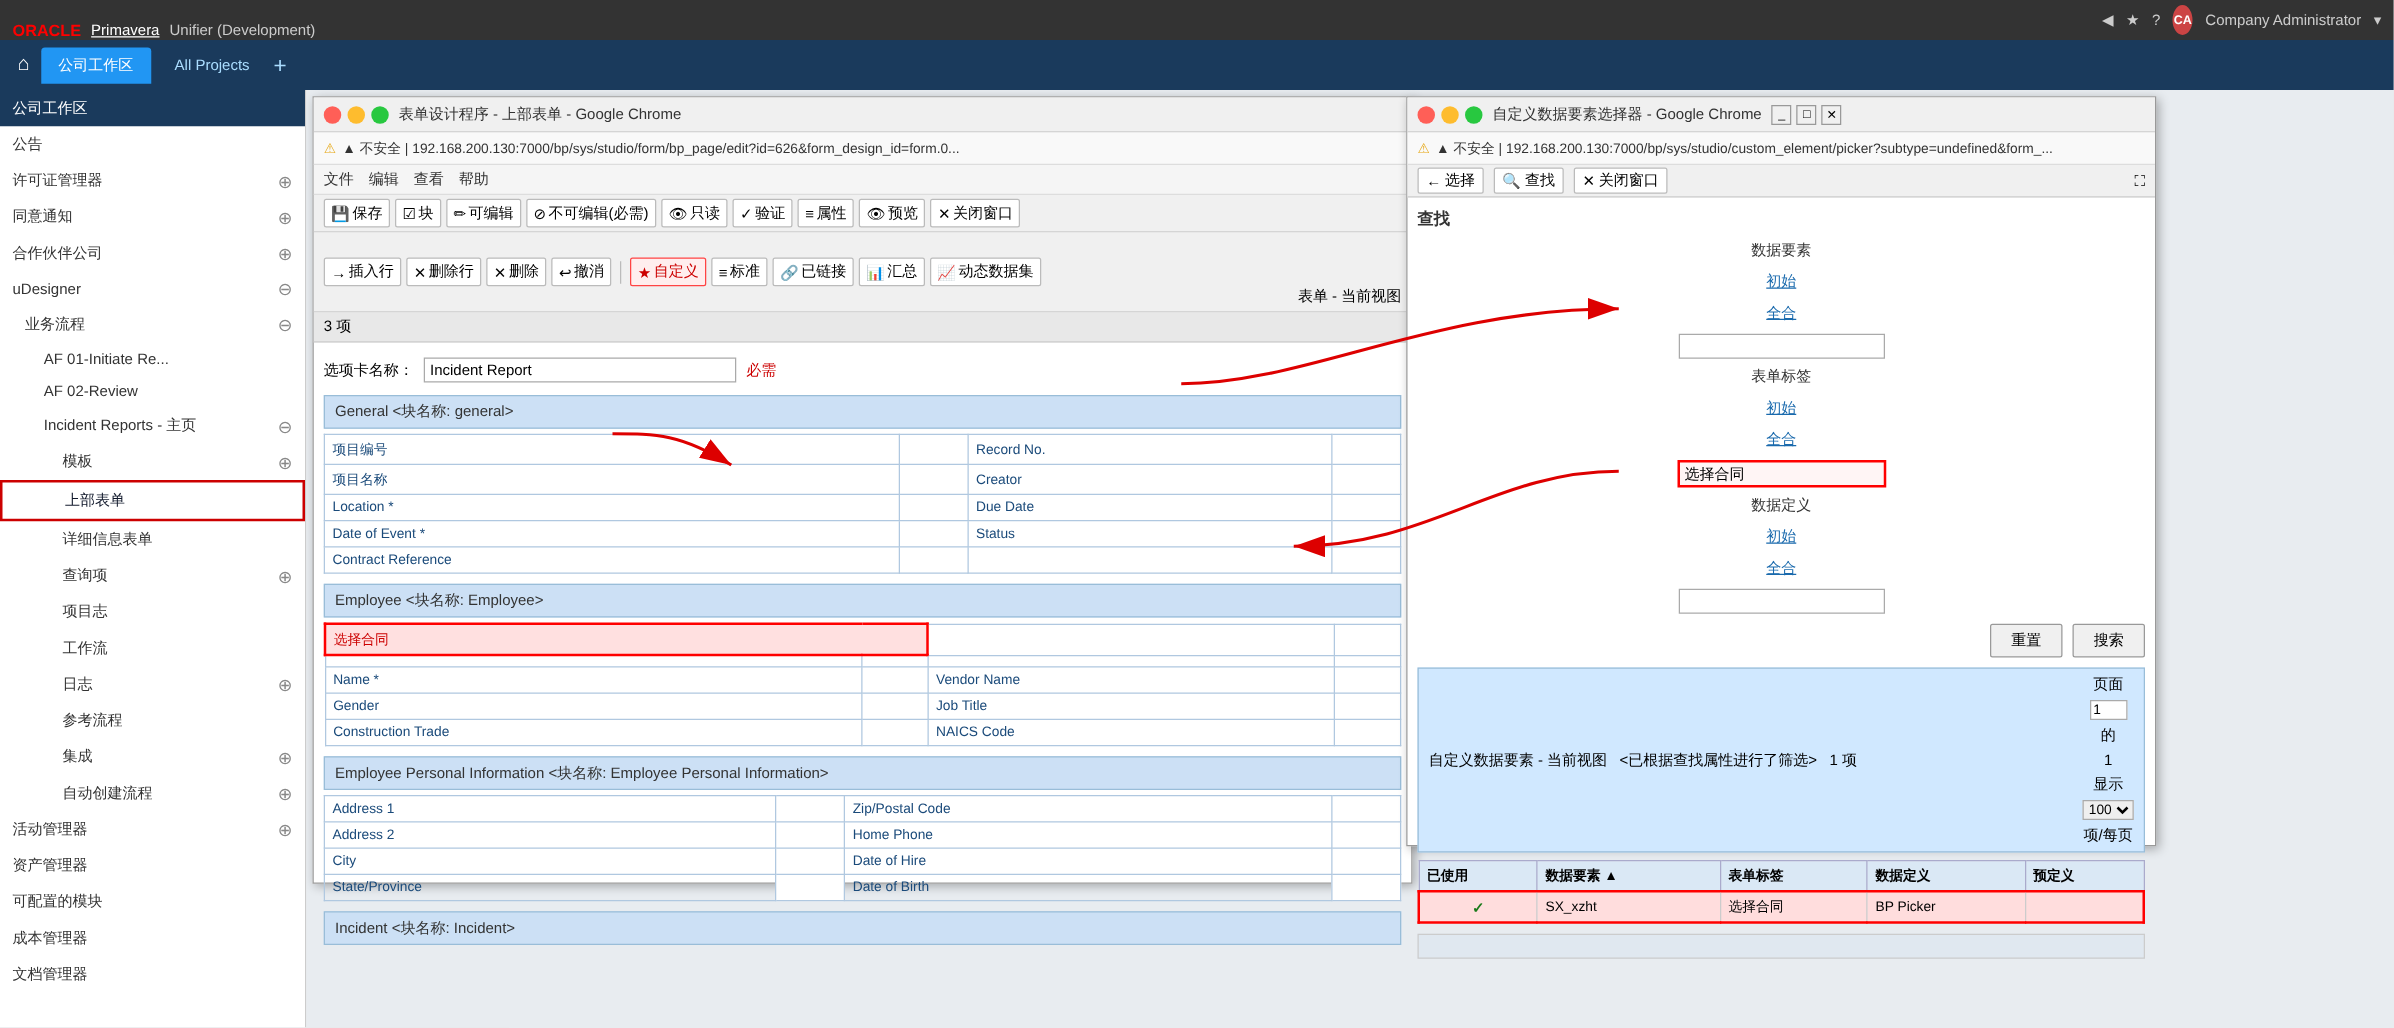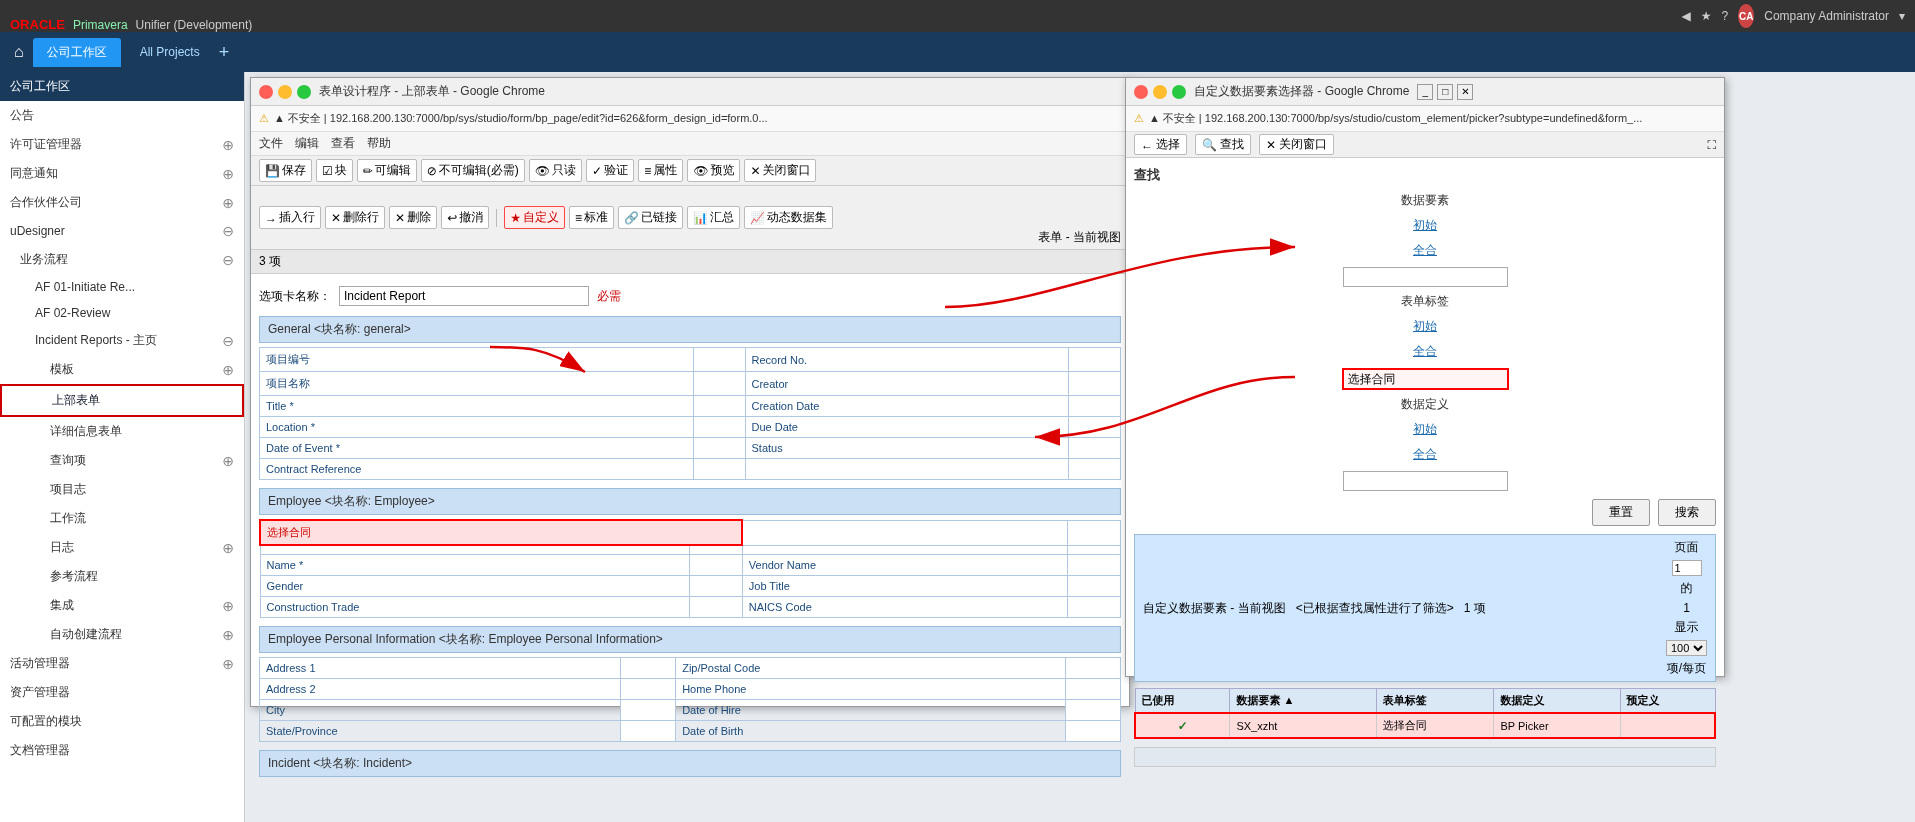--- a/index.html
+++ b/index.html
@@ -1,20 +1,20 @@
 <!DOCTYPE html>
 <html><head>
   <meta charset="utf-8">
   <style>
     * { box-sizing: border-box; margin: 0; padding: 0; font-family: 'Microsoft YaHei', Arial, sans-serif; font-size: 12px; }
     body { width: 1915px; height: 822px; overflow: hidden; background: #e8e8e8; }
 
     
     .top-bar { height: 32px; background: #333; display: flex; align-items: center; padding: 0 10px; color: #ccc; font-size: 12px; justify-content: space-between; }
-    .top-bar-left { display: flex; align-items: flex-end; gap: 8px; margin-top: 16px; }
+    .top-bar-left { display: flex; align-items: center; gap: 8px; margin-top: 16px; }
     .oracle-logo { color: #f00; font-weight: bold; font-size: 13px; }
     .top-bar-right { display: flex; align-items: center; gap: 10px; color: #ccc; font-size: 12px; }
     .avatar-circle { width: 16px; height: 24px; background: #c44; border-radius: 50%; display: flex; align-items: center; justify-content: center; color: #fff; font-size: 10px; font-weight: bold; }
 
     
     .nav-bar { height: 40px; background: #1a3a5c; display: flex; align-items: center; padding: 0 10px; gap: 5px; }
     .nav-icon { color: #fff; font-size: 16px; cursor: pointer; padding: 4px; }
     .nav-tab { background: #1a6aad; color: #fff; padding: 6px 14px; border-radius: 3px 3px 0 0; font-size: 12px; cursor: pointer; }
     .nav-tab.active { background: #2196F3; }
     .nav-tab-all { background: transparent; color: #adf; padding: 6px 14px; font-size: 12px; cursor: pointer; }
@@ -106,21 +106,21 @@
 
     
     .checkmark { color: #1a7a1a; font-weight: bold; }
   </style>
 </head>
 <body>
 
 <div class="top-bar">
   <div class="top-bar-left">
     <span class="oracle-logo">ORACLE</span>
-    <span style="color:#86efac;">Primavera</span>
+    <span style="color:#ffffff;text-decoration:underline;">Primavera</span>
     <span>Unifier (Development)</span>
   </div>
   <div class="top-bar-right">
     <span>◀</span>
     <span>★</span>
     <span>?</span>
     <div class="avatar-circle">CA</div>
     <span>Company Administrator</span>
     <span>▾</span>
   </div>
@@ -212,20 +212,23 @@
       <span>活动管理器</span>
       <span class="sidebar-plus">⊕</span>
     </div>
     <div class="sidebar-item">
       <span>资产管理器</span>
     </div>
     <div class="sidebar-item">
       <span>可配置的模块</span>
     </div>
     <div class="sidebar-item">
+      <span>成本管理器</span>
+    </div>
+    <div class="sidebar-item">
       <span>文档管理器</span>
     </div>
 
   </div>
 
   <div class="content-area">
 
     <div class="browser-window form-designer">
 
       <div class="browser-title-bar">
@@ -349,26 +352,20 @@
               <tr>
             <td class="label">项目编号</td>
             <td class="value"></td>
             <td class="label">Record No.</td>
             <td class="value"></td>
           </tr>
           <tr>
             <td class="label">项目名称</td>
             <td class="value"></td>
             <td class="label">Creator</td>
-            <td class="value"></td>
-          </tr>
-          <tr>
-            <td class="label">Title *</td>
-            <td class="value"></td>
-            <td class="label">Creation Date</td>
             <td class="value"></td>
           </tr>
           <tr>
             <td class="label">Location *</td>
             <td class="value"></td>
             <td class="label">Due Date</td>
             <td class="value"></td>
           </tr>
           <tr>
             <td class="label">Date of Event *</td>

